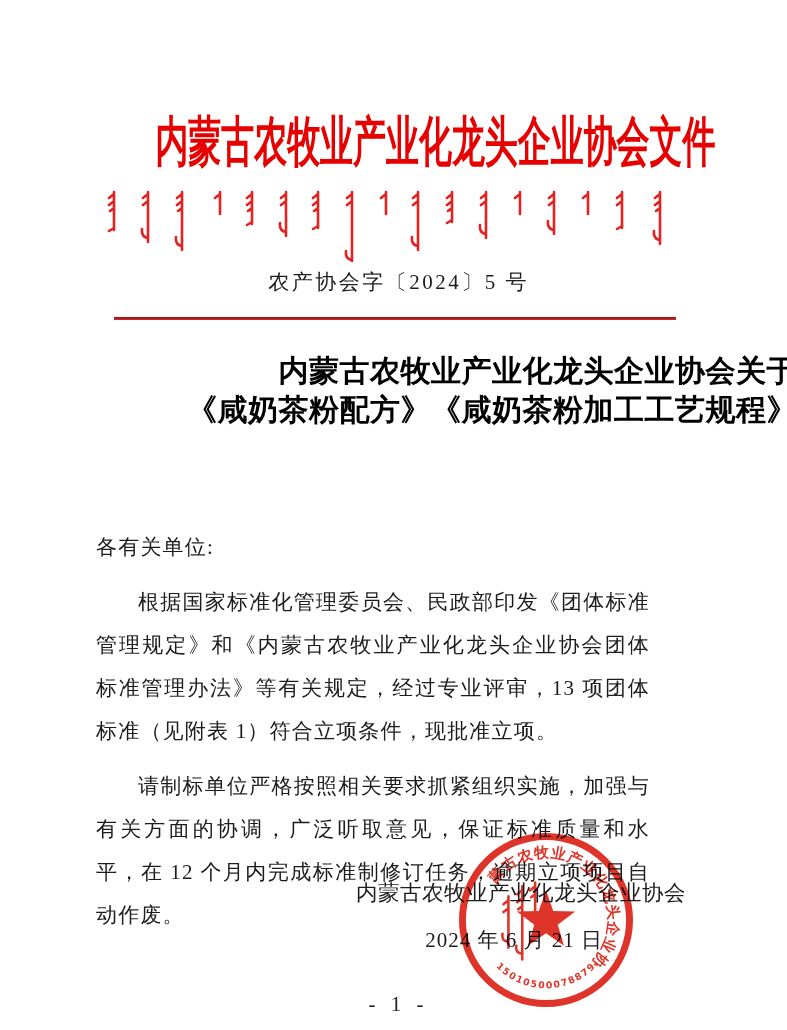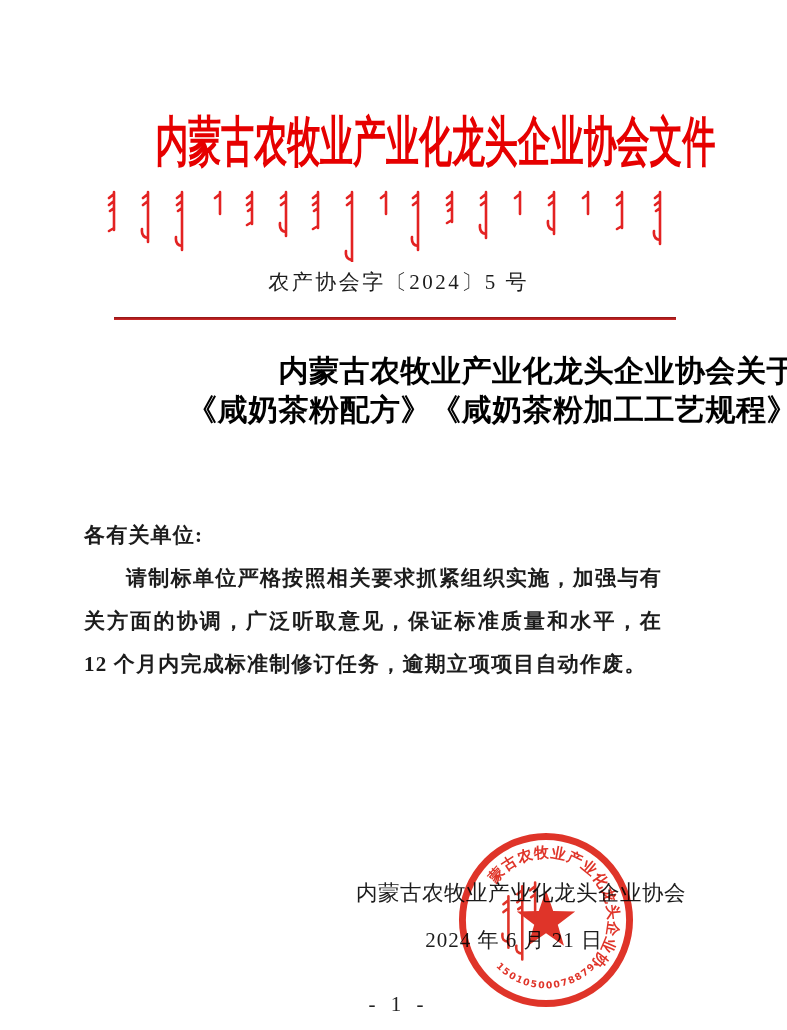--- a/index.html
+++ b/index.html
@@ -41,21 +41,21 @@
     text-align:right;
     font-size:30px;font-weight:700;line-height:39px;
     letter-spacing:0.5px;color:#000000;
   }
   
   .body{
     position:absolute;top:514px;left:84px;width:578px;
     font-size:21px;line-height:43px;letter-spacing:1.2px;
     text-align:justify;
   }
-  .body p{margin:0;font-weight:bold;}
+  .body p{margin:12px;}
   .body p.para{text-indent:2em;}
   
   .signature{
     position:absolute;top:878px;left:356px;width:316px;
     text-align:center;
   }
   .sig-org{font-size:21.5px;letter-spacing:0.5px;white-space:nowrap;}
   .sig-date{font-size:21px;margin-top:19px;letter-spacing:1px;}
   
   .stamp{
@@ -91,20 +91,21 @@
 
   <div class="red-rule"></div>
 
   <div class="title">
     <div>内蒙古农牧业产业化龙头企业协会关于</div>
     <div>《咸奶茶粉配方》《咸奶茶粉加工工艺规程》</div>
   </div>
 
   <div class="body">
     <p class="salutation">各有关单位:</p>
+    <p class="para">根据国家标准化管理委员会、民政部印发《团体标准管理规定》和《内蒙古农牧业产业化龙头企业协会团体标准管理办法》等有关规定，经过专业评审，13 项团体标准（见附表 1）符合立项条件，现批准立项。</p>
     <p class="para">请制标单位严格按照相关要求抓紧组织实施，加强与有关方面的协调，广泛听取意见，保证标准质量和水平，在 12 个月内完成标准制修订任务，逾期立项项目自动作废。</p>
   </div>
 
   <div class="signature">
     <div class="sig-org">内蒙古农牧业产业化龙头企业协会</div>
     <div class="sig-date">2024 年 6 月 21 日</div>
   </div>
 
   <svg class="stamp" viewBox="0 0 180 180" xmlns="http://www.w3.org/2000/svg">
     <defs>

